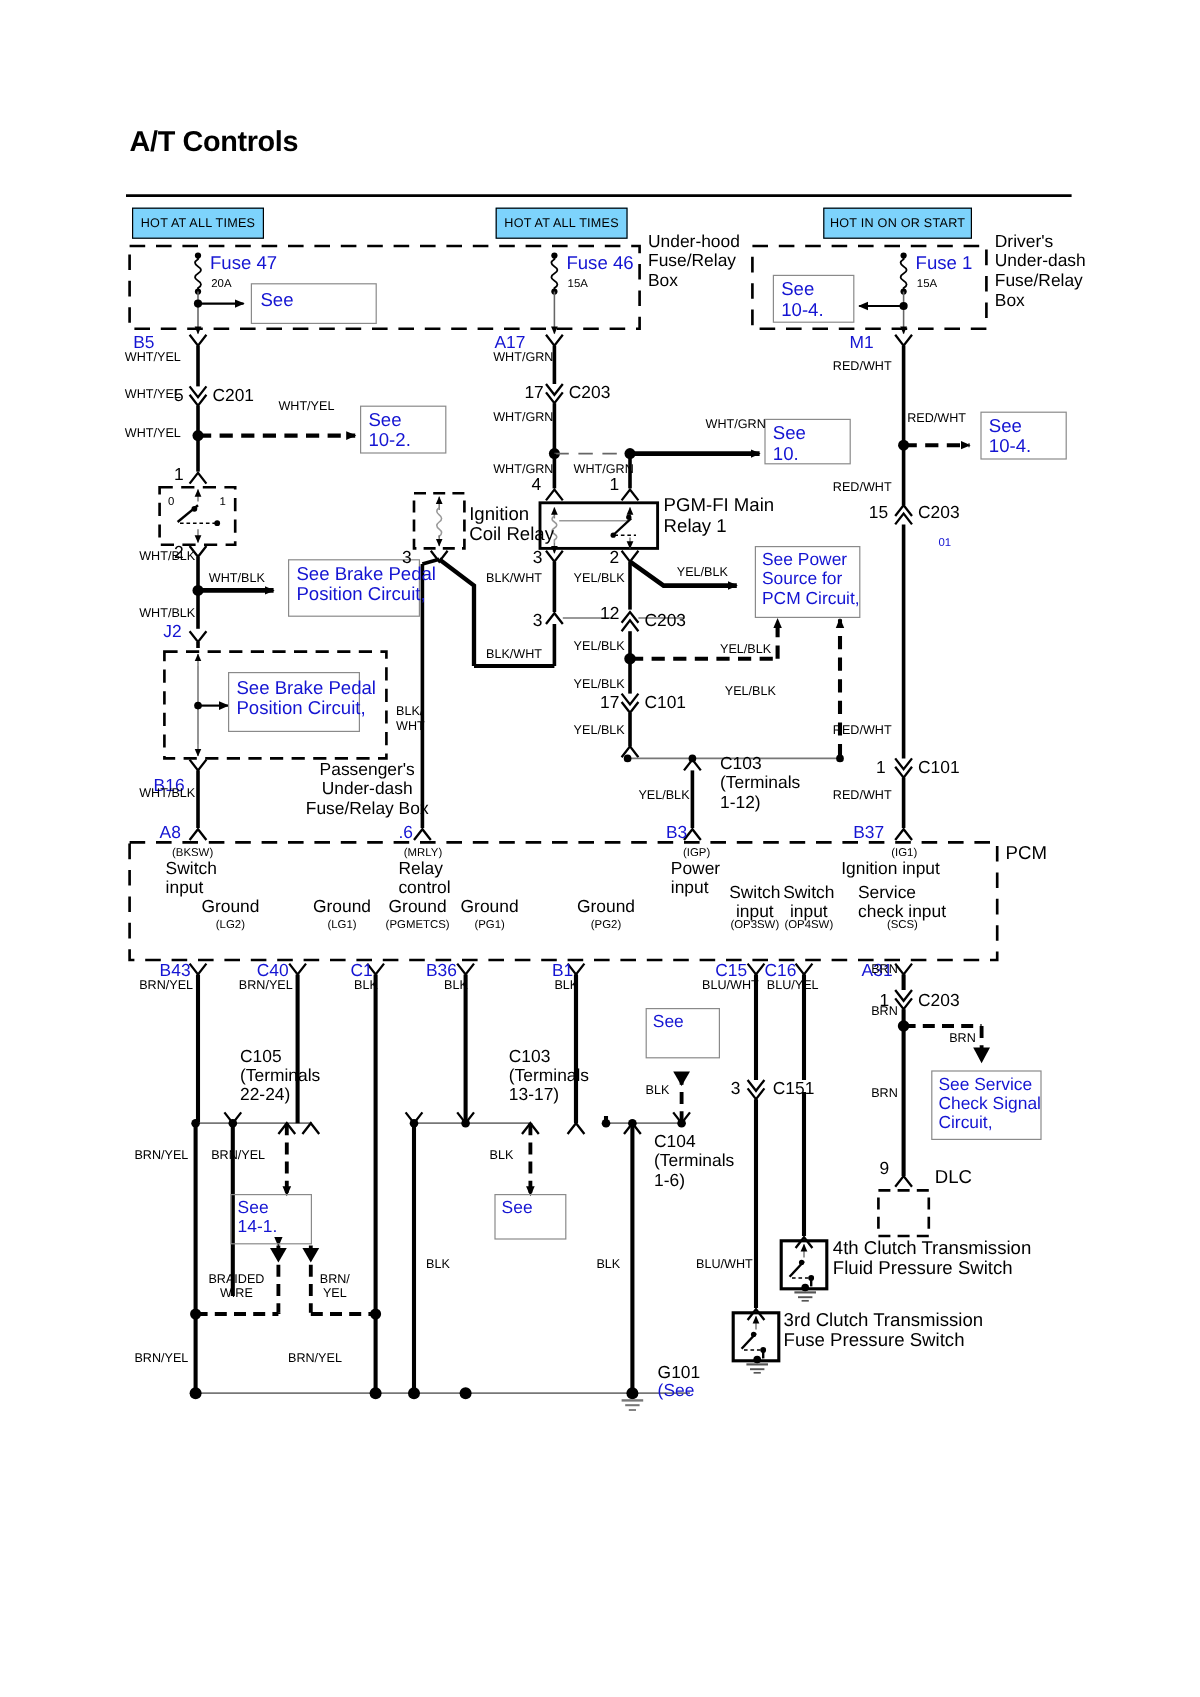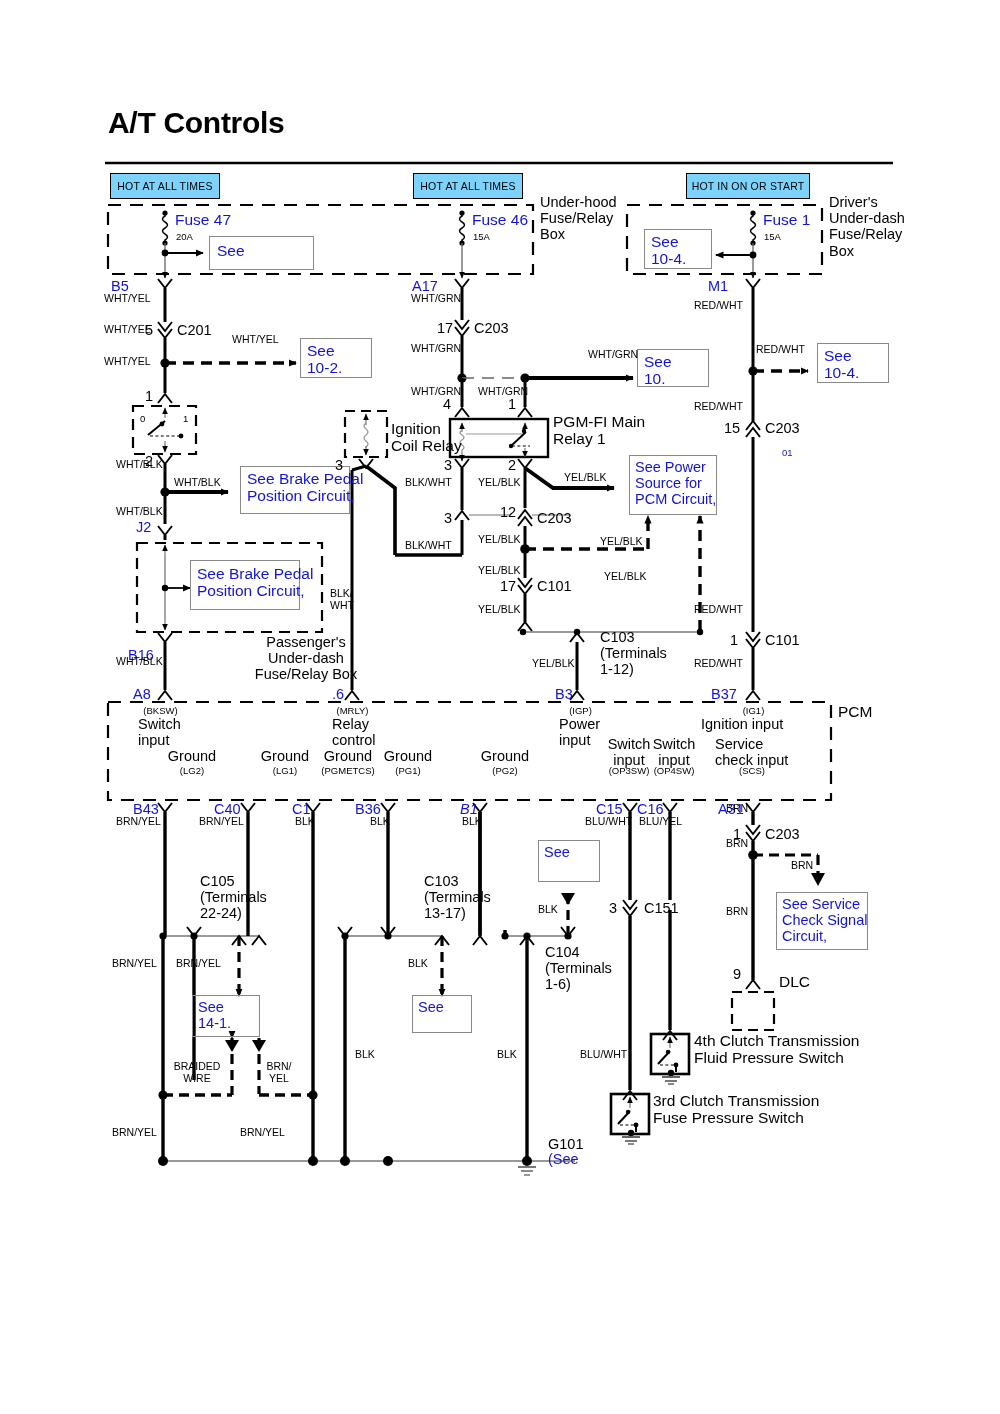--- a/index.html
+++ b/index.html
@@ -4,21 +4,21 @@
 <title>A/T Controls</title>
 <style>
   html,body{margin:0;padding:0;background:#fff;}
   body{width:1000px;height:1414px;position:relative;
        font-family:"Liberation Sans","DejaVu Sans",sans-serif;
        -webkit-font-smoothing:antialiased;}
   #page{position:absolute;left:0;top:0;width:1000px;height:1414px;overflow:hidden;}
   svg{position:absolute;left:0;top:0;}
   .t{position:absolute;white-space:pre;color:#000;line-height:1.12;}
   .blue{color:#1414d2;}
-  .title{font-size:30px;font-weight:bold;letter-spacing:-.3px;}
+  .title{font-size:24px;font-weight:bold;letter-spacing:-.3px;}
   .f8{font-size:9.5px;}
   .f9{font-size:10.5px;}
   .f12{font-size:14.5px;}
   .f13{font-size:15.5px;}
   .bx{position:absolute;border:1.6px solid #000;background:#7dd3fc;
       display:flex;align-items:center;justify-content:center;
       font-size:10.5px;letter-spacing:.2px;}
   .ctr{text-align:center;}
 </style>
 </head>
@@ -423,21 +423,21 @@
 <div class="t f12 blue" style="left:133px;top:686px;">A8</div>
 <div class="t f12 blue" style="left:332px;top:686px;">.6</div>
 <div class="t f12 blue" style="left:555px;top:686px;">B3</div>
 <div class="t f12 blue" style="left:711px;top:686px;">B37</div>
 <div class="t f8 blue" style="left:782px;top:448px;">01</div>
 
 <div class="t f12 blue" style="left:133px;top:801px;">B43</div>
 <div class="t f12 blue" style="left:214px;top:801px;">C40</div>
 <div class="t f12 blue" style="left:292px;top:801px;">C1</div>
 <div class="t f12 blue" style="left:355px;top:801px;">B36</div>
-<div class="t f12 blue" style="left:460px;top:801px;font-style:italic;">B1</div>
+<div class="t f12 blue" style="left:460px;top:801px;">B1</div>
 <div class="t f12 blue" style="left:596px;top:801px;">C15</div>
 <div class="t f12 blue" style="left:637px;top:801px;">C16</div>
 <div class="t f12 blue" style="left:718px;top:801px;">A31</div>
 
 <div class="t f9" style="left:104px;top:293px;">WHT/YEL</div>
 <div class="t f9" style="left:104px;top:324px;">WHT/YEL</div>
 <div class="t f9" style="left:104px;top:356px;">WHT/YEL</div>
 <div class="t f9" style="left:232px;top:334px;">WHT/YEL</div>
 <div class="t f9" style="left:116px;top:459px;">WHT/BLK</div>
 <div class="t f9" style="left:174px;top:477px;">WHT/BLK</div>

